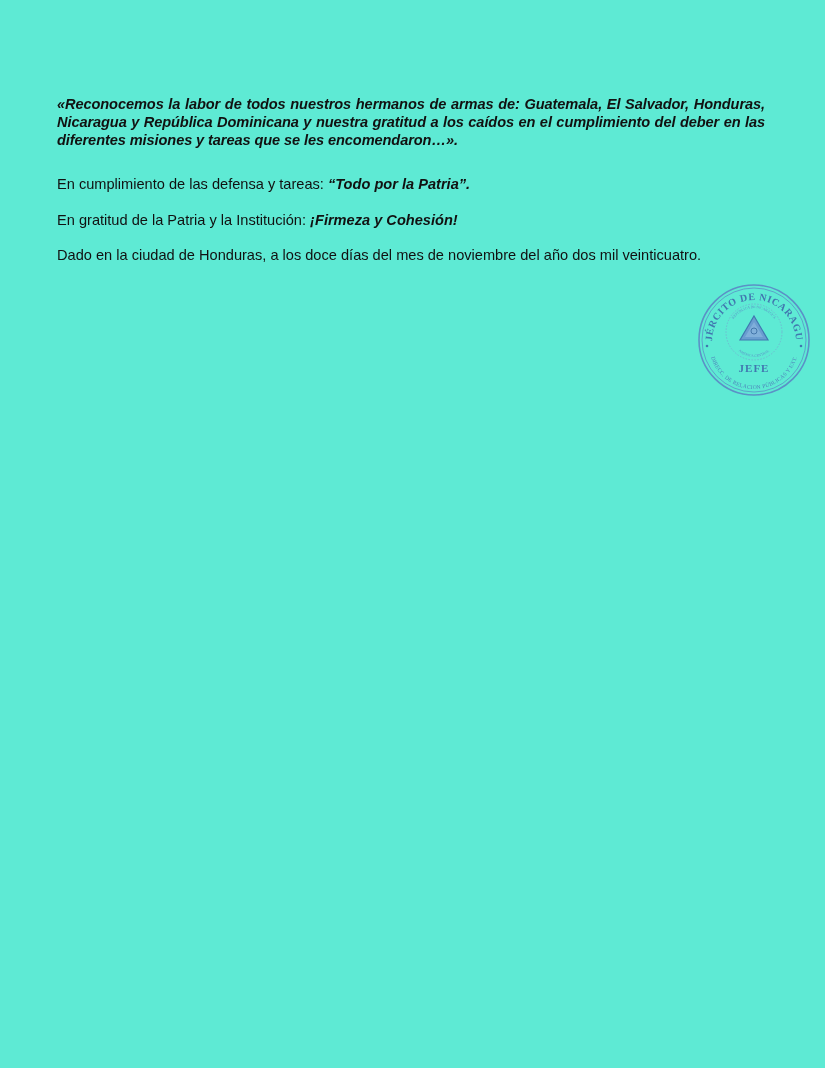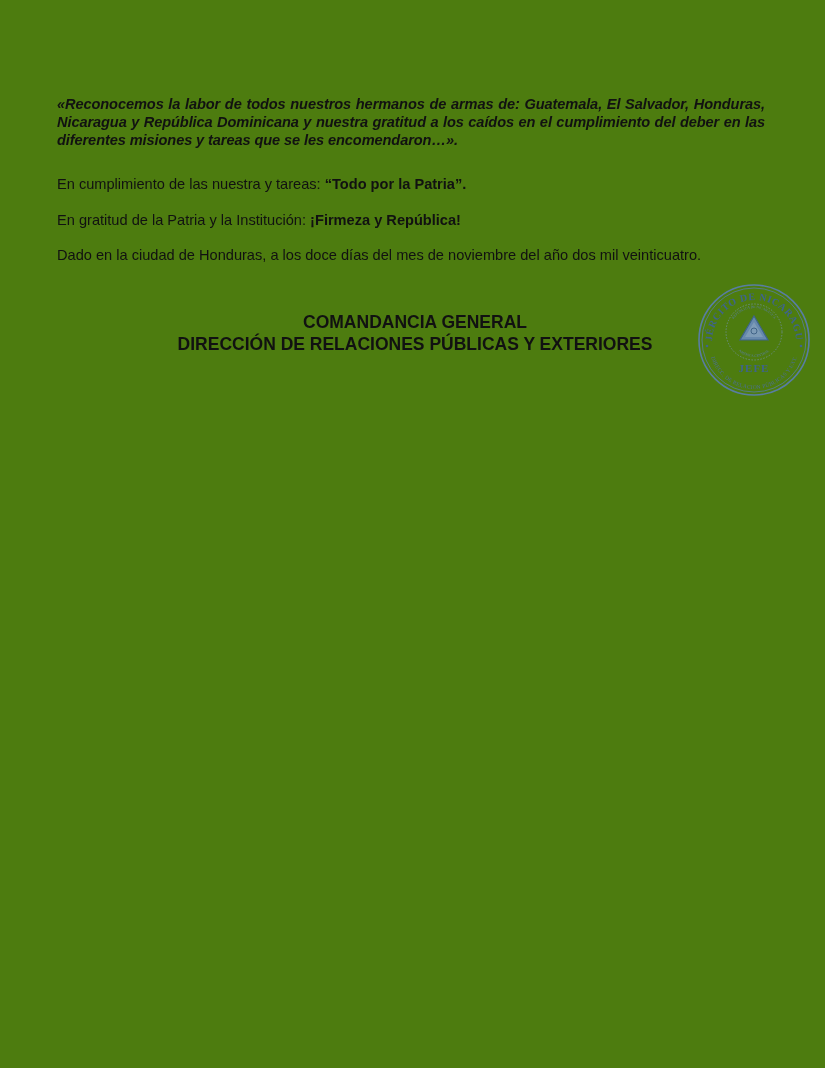--- a/index.html
+++ b/index.html
@@ -12,41 +12,41 @@
       height: 1068px;
       position: relative;
       overflow: hidden;
       font-family: "Liberation Sans", sans-serif;
       color: #111;
     }
     .page {
       position: absolute;
       left: 0; top: 0;
       width: 825px; height: 1068px;
-      background: #4d7c0f;
+      background: #5eead4;
     }
     .para {
       position: absolute;
       left: 57px;
       width: 708px;
       font-size: 14.6px;
       line-height: 18px;
       text-align: justify;
       margin: 0;
     }
     .quote {
       top: 95px;
       font-weight: bold;
       font-style: italic;
       letter-spacing: -0.1px;
     }
     .p-mission { top: 175px; }
     .p-defense { top: 211px; }
     .p-date { top: 246px; }
-    .bi { font-weight: bold; }
+    .bi { font-weight: bold; font-style: italic; }
     .signature {
       position: absolute;
       left: 150px;
       width: 530px;
       top: 311px;
       text-align: center;
       font-weight: bold;
       font-size: 17.5px;
       line-height: 22px;
       color: #111;
@@ -61,33 +61,29 @@
     }
   </style>
 </head>
 <body>
 
 <div class="page">
 
   <p class="para quote">«Reconocemos la labor de todos nuestros hermanos de armas de: Guatemala, El Salvador, Honduras, Nicaragua y República Dominicana y nuestra gratitud a los caídos en el cumplimiento del deber en las diferentes misiones y tareas que se les encomendaron…».</p>
 
   <p class="para p-mission">
-    <span>En cumplimiento de las nuestra y tareas: </span><span class="bi">“Todo por la Patria”.</span>
+    <span>En cumplimiento de las defensa y tareas: </span><span class="bi">“Todo por la Patria”.</span>
   </p>
 
   <p class="para p-defense">
-    <span>En gratitud de la Patria y la Institución: </span><span class="bi">¡Firmeza y República!</span>
+    <span>En gratitud de la Patria y la Institución: </span><span class="bi">¡Firmeza y Cohesión!</span>
   </p>
 
   <p class="para p-date">Dado en la ciudad de Honduras, a los doce días del mes de noviembre del año dos mil veinticuatro.</p>
 
-  <div class="signature">
-    <div>COMANDANCIA GENERAL</div>
-    <div>DIRECCIÓN DE RELACIONES PÚBLICAS Y EXTERIORES</div>
-  </div>
 
   <div class="stamp">
     <svg width="118" height="116" viewBox="0 0 118 116" xmlns="http://www.w3.org/2000/svg">
       <defs>
         <path id="outerTopArc" d="M 17 60 A 42 42 0 0 1 101 60" fill="none"></path>
         <path id="outerBotArc" d="M 14 62 A 45 45 0 0 0 104 62" fill="none"></path>
         <path id="innerTopArc" d="M 35 50 A 24 24 0 0 1 83 50" fill="none"></path>
         <path id="innerBotArc" d="M 36 52 A 23 23 0 0 0 82 52" fill="none"></path>
       </defs>
       <g opacity="0.82">

